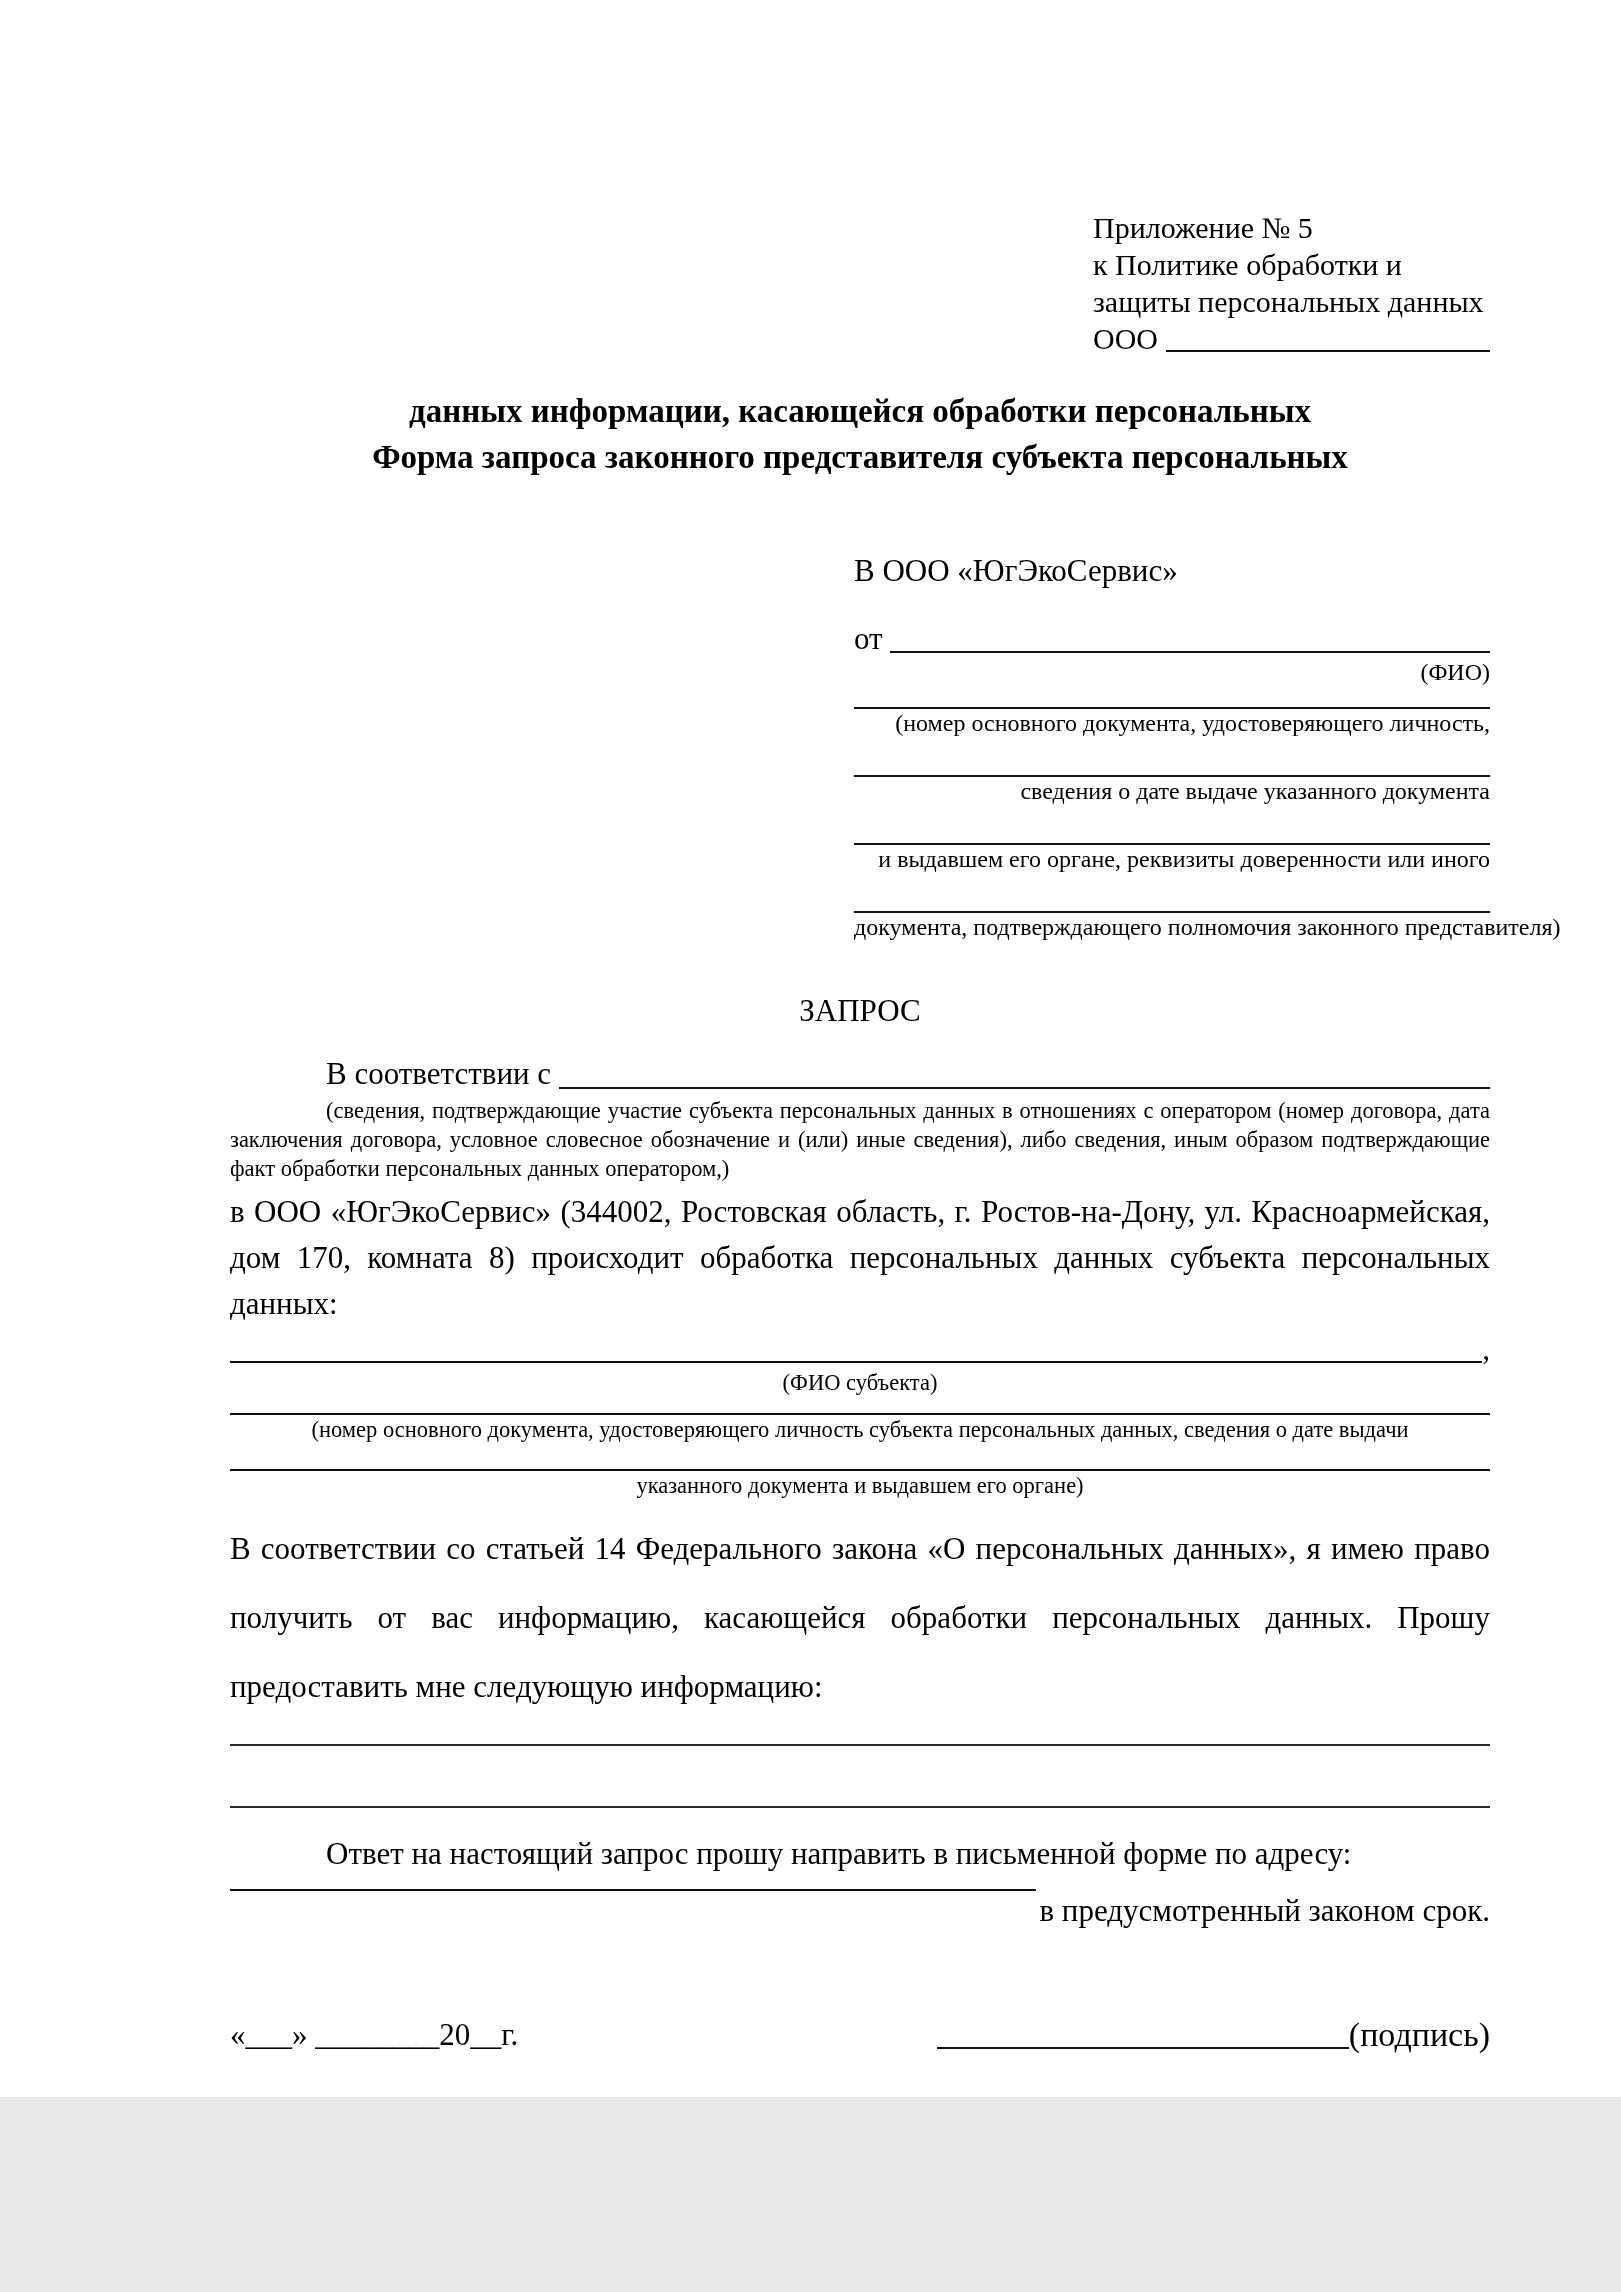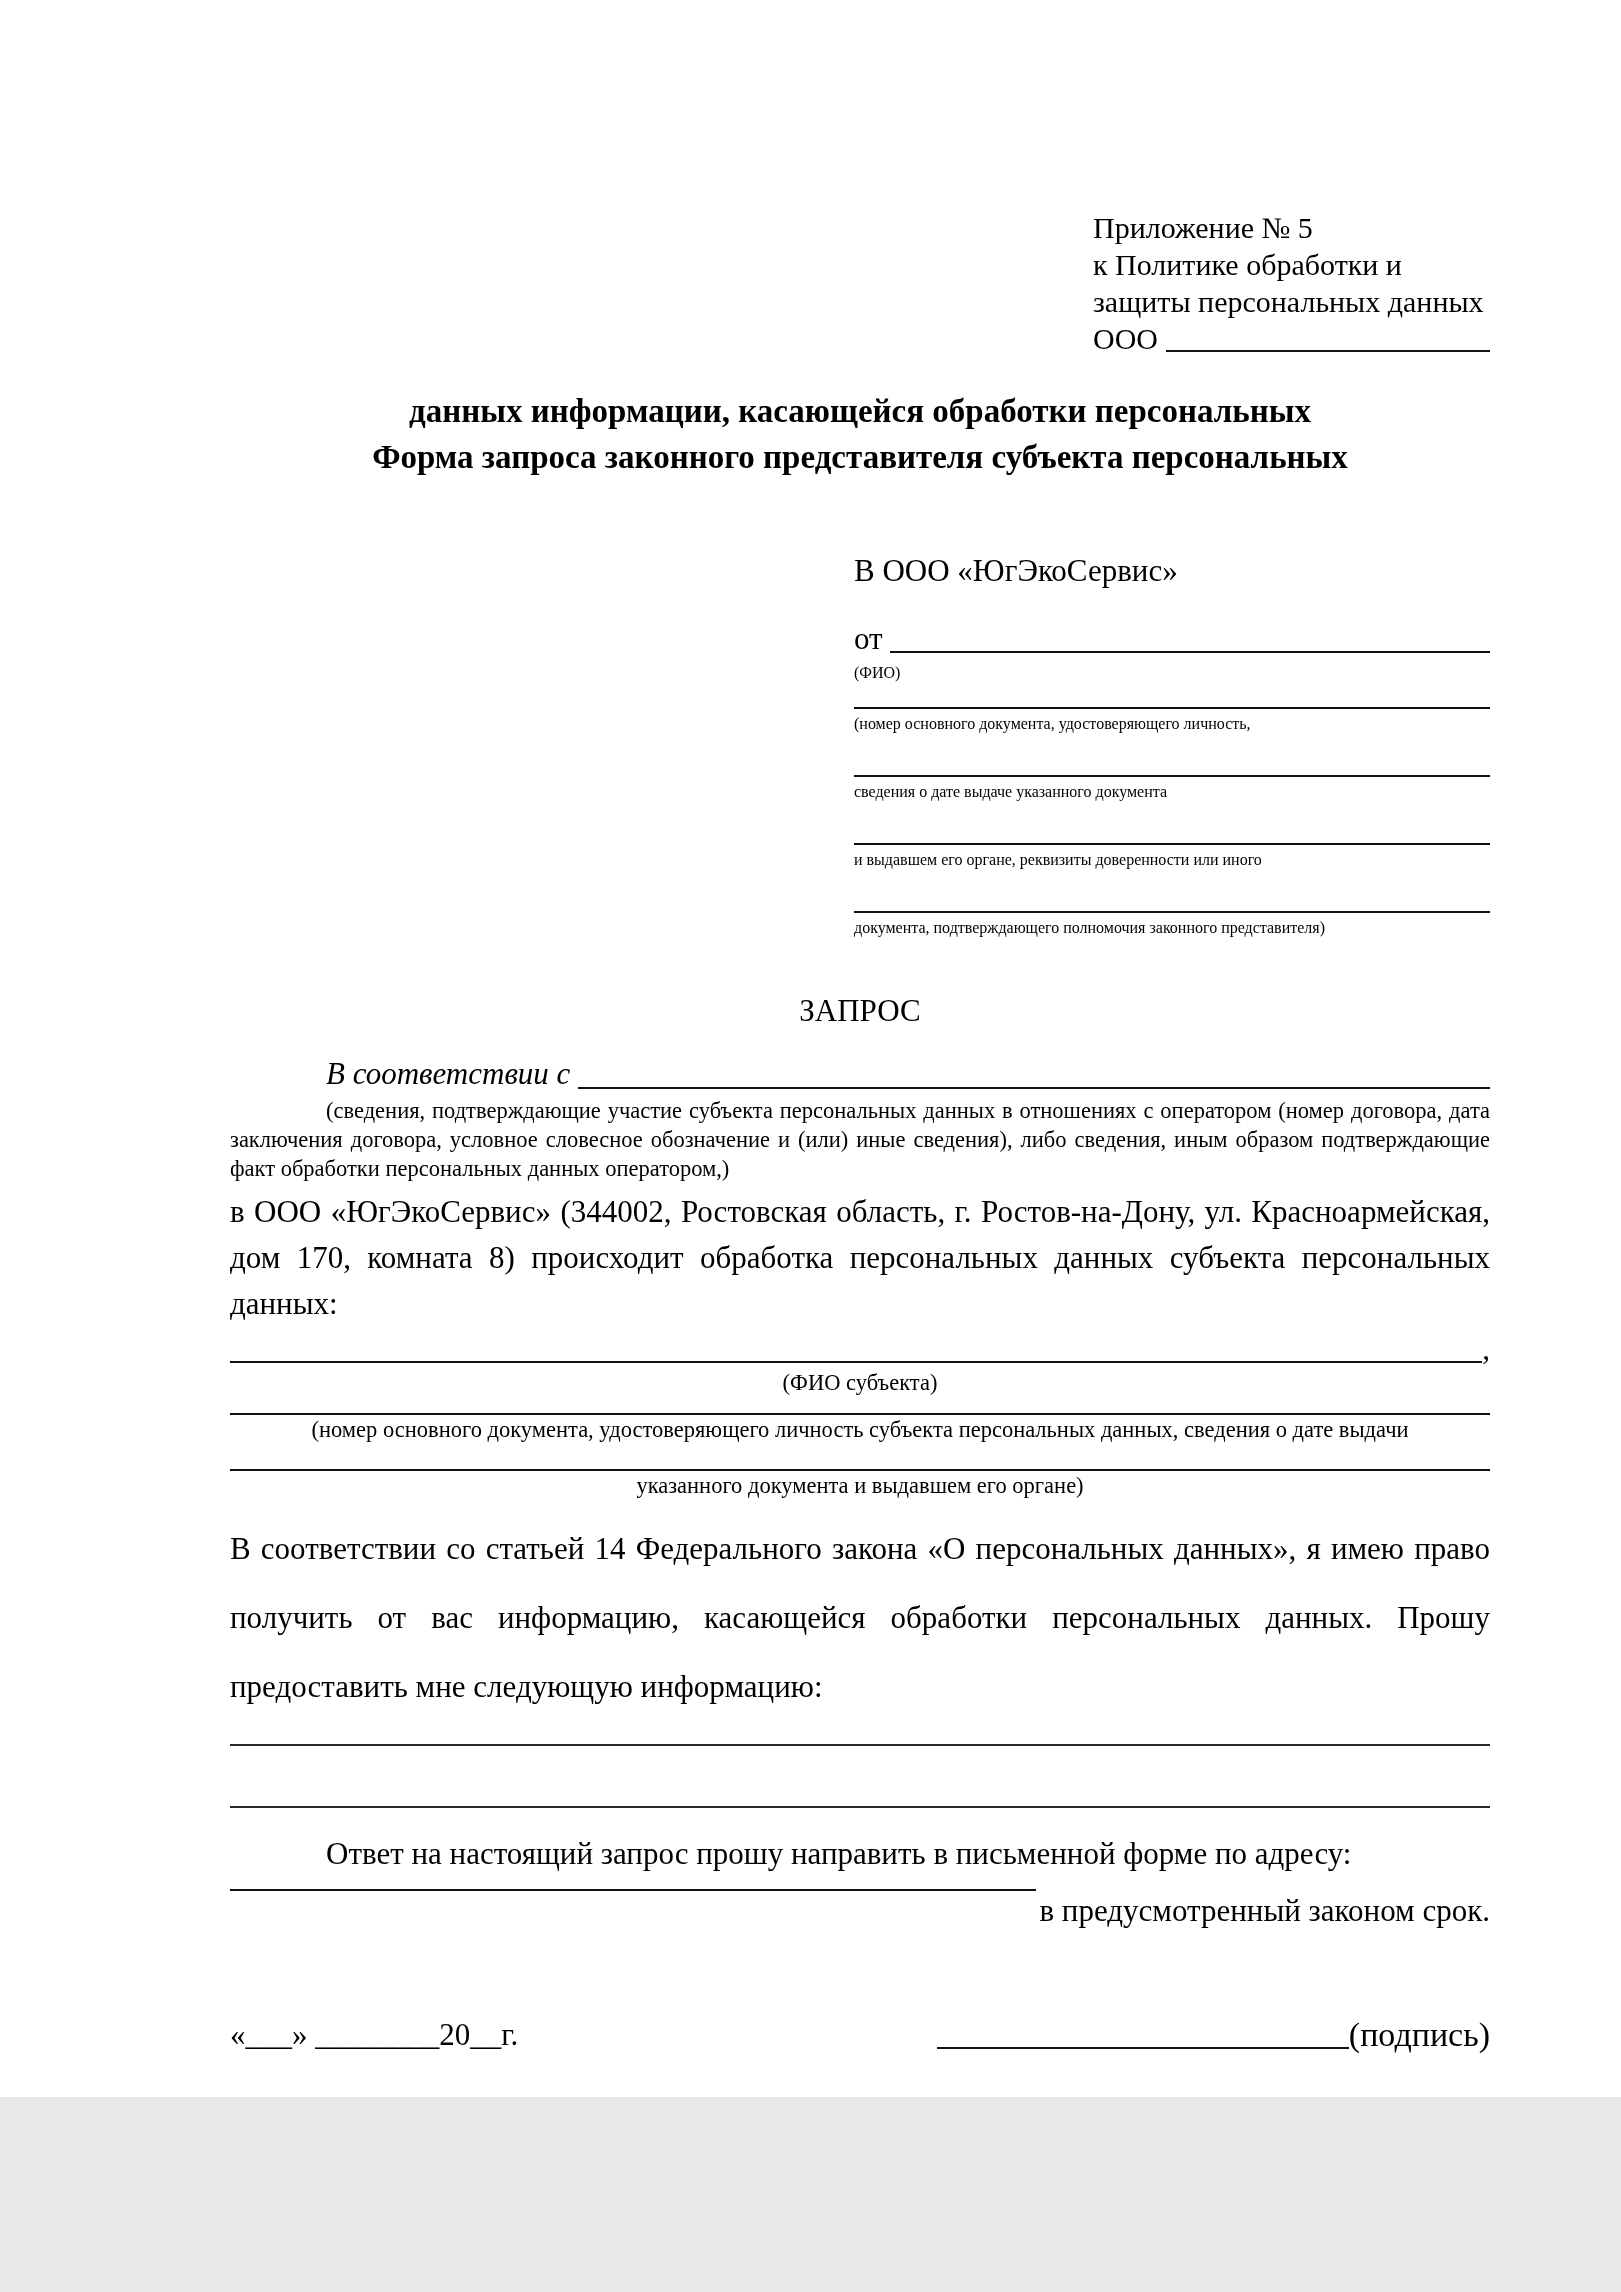--- a/index.html
+++ b/index.html
@@ -33,37 +33,37 @@
     text-align: center;
     font-weight: bold;
     font-size: 33px;
     line-height: 46px;
   }
 
   
   .addressee { margin-left: 624px; margin-top: 71px; line-height: 39px; }
   .addr-from-row { display: flex; align-items: stretch; margin-top: 29px; }
   .addr-caption {
-    text-align: left;
-    font-size: 16px;
+    text-align: right;
+    font-size: 24px;
     line-height: 29px;
     white-space: nowrap;
   }
   .addr-rule {
     border-bottom: 2.9px solid #121212;
     height: 33px;
   }
   .u1 .addr-rule { height: 19.6px; }
   .u2 .addr-rule, .u3 .addr-rule, .u4 .addr-rule { height: 37px; }
 
   
   .request-heading { margin-top: 49px; text-align: center; font-size: 31px; line-height: 39px; }
 
   .according-row { display: flex; align-items: stretch; margin-top: 23.5px; line-height: 41px; }
-  .according-row .lead { padding-left: 96px; white-space: nowrap; font-style: italic; }
+  .according-row .lead { padding-left: 96px; white-space: nowrap; }
 
   .small-caption {
     font-size: 22.5px;
     line-height: 29px;
   }
   .according-caption { text-align: justify; text-indent: 96px; margin-top: 2px; }
 
   .operator-para { margin-top: 5.9px; text-align: justify; line-height: 46px; }
 
   .subject-row { display: flex; align-items: stretch; line-height: 39px; margin-top: 2px; }

